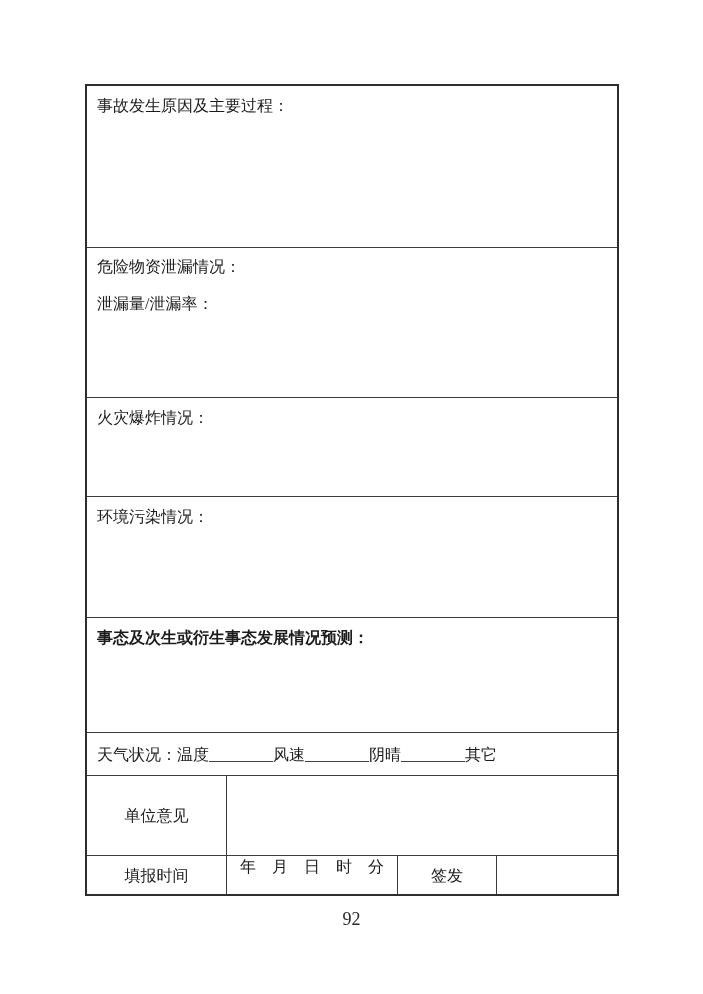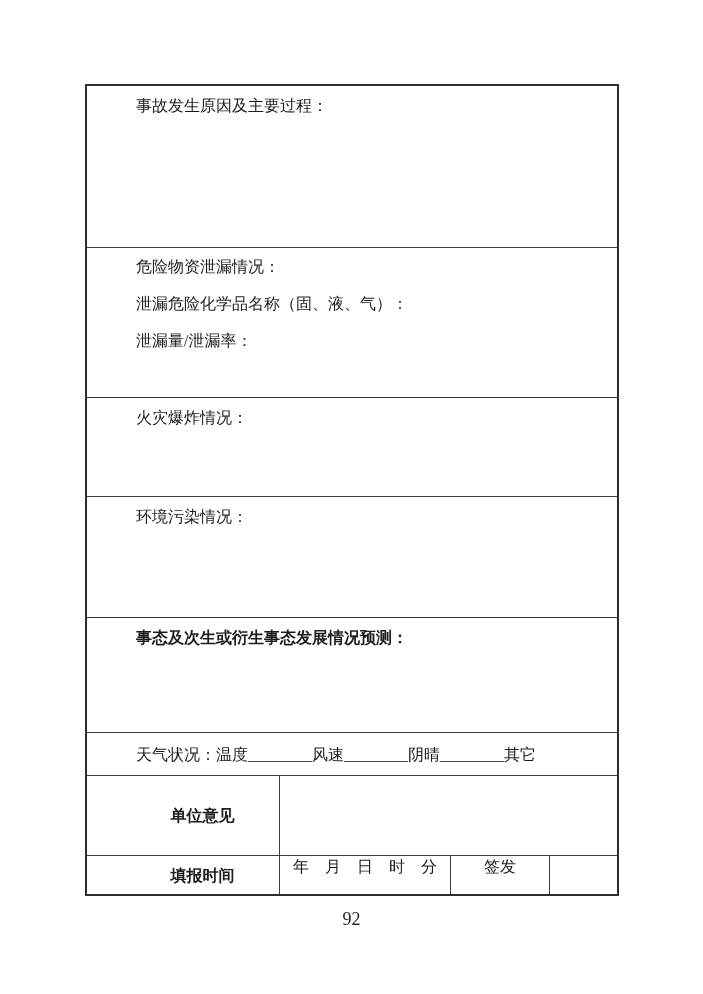--- a/index.html
+++ b/index.html
@@ -31,21 +31,20 @@
     display: flex;
     flex-direction: column;
     font-size: 16px;
     line-height: 21px;
   }
   .trow {
     box-sizing: border-box;
     border-bottom: 1px solid #3c3c3c;
     display: flex;
     flex-shrink: 0;
-    padding-left: 39px;
   }
   .trow:last-child { border-bottom: none; }
   .r1 { height: 162px; }
   .r2 { height: 150px; justify-content: center; }
   .r3 { height: 99px; }
   .r4 { height: 121px; }
   .r5 { height: 115px; font-weight: bold; }
   .r6 { height: 43px; align-items: center; }
   .r7 { height: 80px; }
   .r8 { flex: 1; }
@@ -57,44 +56,44 @@
   .cell-flat {
     box-sizing: border-box;
     padding: 0 10px;
     width: 100%;
   }
   .r2 .cell { padding-top: 8px; }
   .r2 p { margin: 0 0 16px 0; }
   .bold { font-weight: bold; }
   .label-col {
     box-sizing: border-box;
-    width: 154px;
+    width: 140px;
     flex-shrink: 0;
     border-right: 1px solid #3c3c3c;
     display: flex;
     align-items: center;
     justify-content: center;
-    font-weight: bold;
   }
   .blank-col { flex: 1; }
   .dt-col {
     box-sizing: border-box;
     width: 171px;
     flex-shrink: 0;
     border-right: 1px solid #3c3c3c;
     display: flex;
     align-items: flex-start;
     justify-content: center;
   }
   .issue-col {
     box-sizing: border-box;
     width: 99px;
     flex-shrink: 0;
     border-right: 1px solid #3c3c3c;
     display: flex;
+    align-items: center;
     justify-content: center;
   }
   .page-number {
     position: absolute;
     left: 0;
     right: 0;
     top: 909px;
     text-align: center;
     font-size: 18px;
     color: #2a2a2a;
@@ -109,21 +108,20 @@
 
     <div class="trow r1">
       <div class="cell">
         <span>事故发生原因及主要过程：</span>
       </div>
     </div>
 
     <div class="trow r2">
       <div class="cell">
         <p>危险物资泄漏情况：</p>
-        <p>泄漏危险化学品名称（固、液、气）：</p>
         <p>泄漏量/泄漏率：</p>
       </div>
     </div>
 
     <div class="trow r3">
       <div class="cell">
         <span>火灾爆炸情况：</span>
       </div>
     </div>
 

